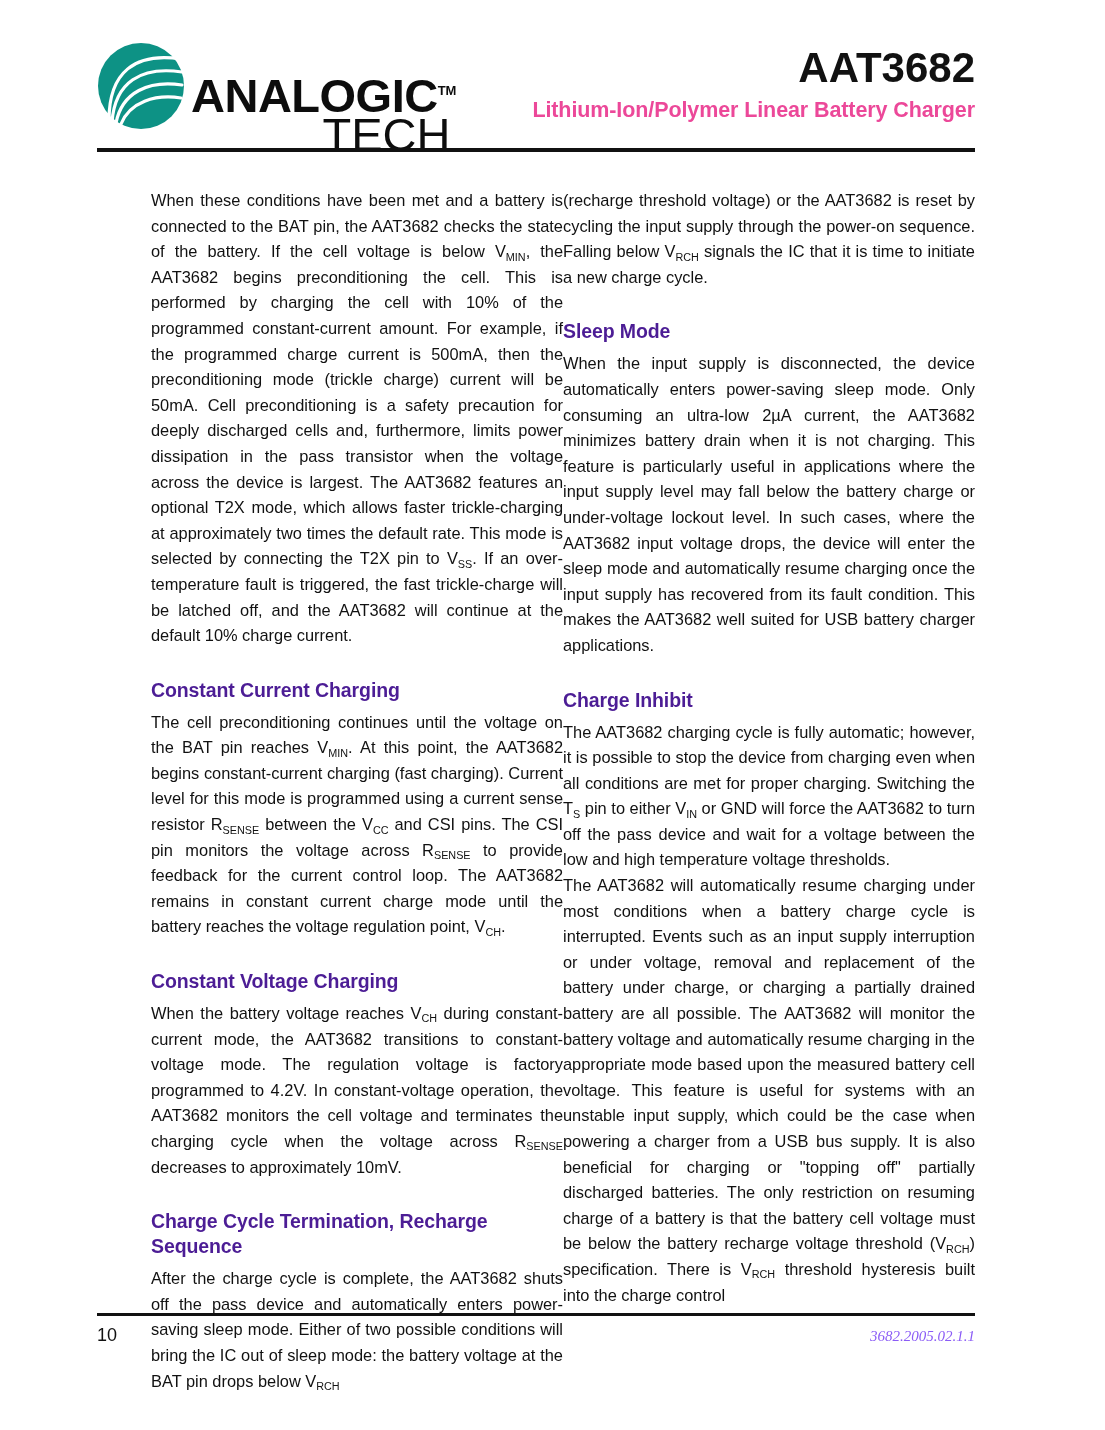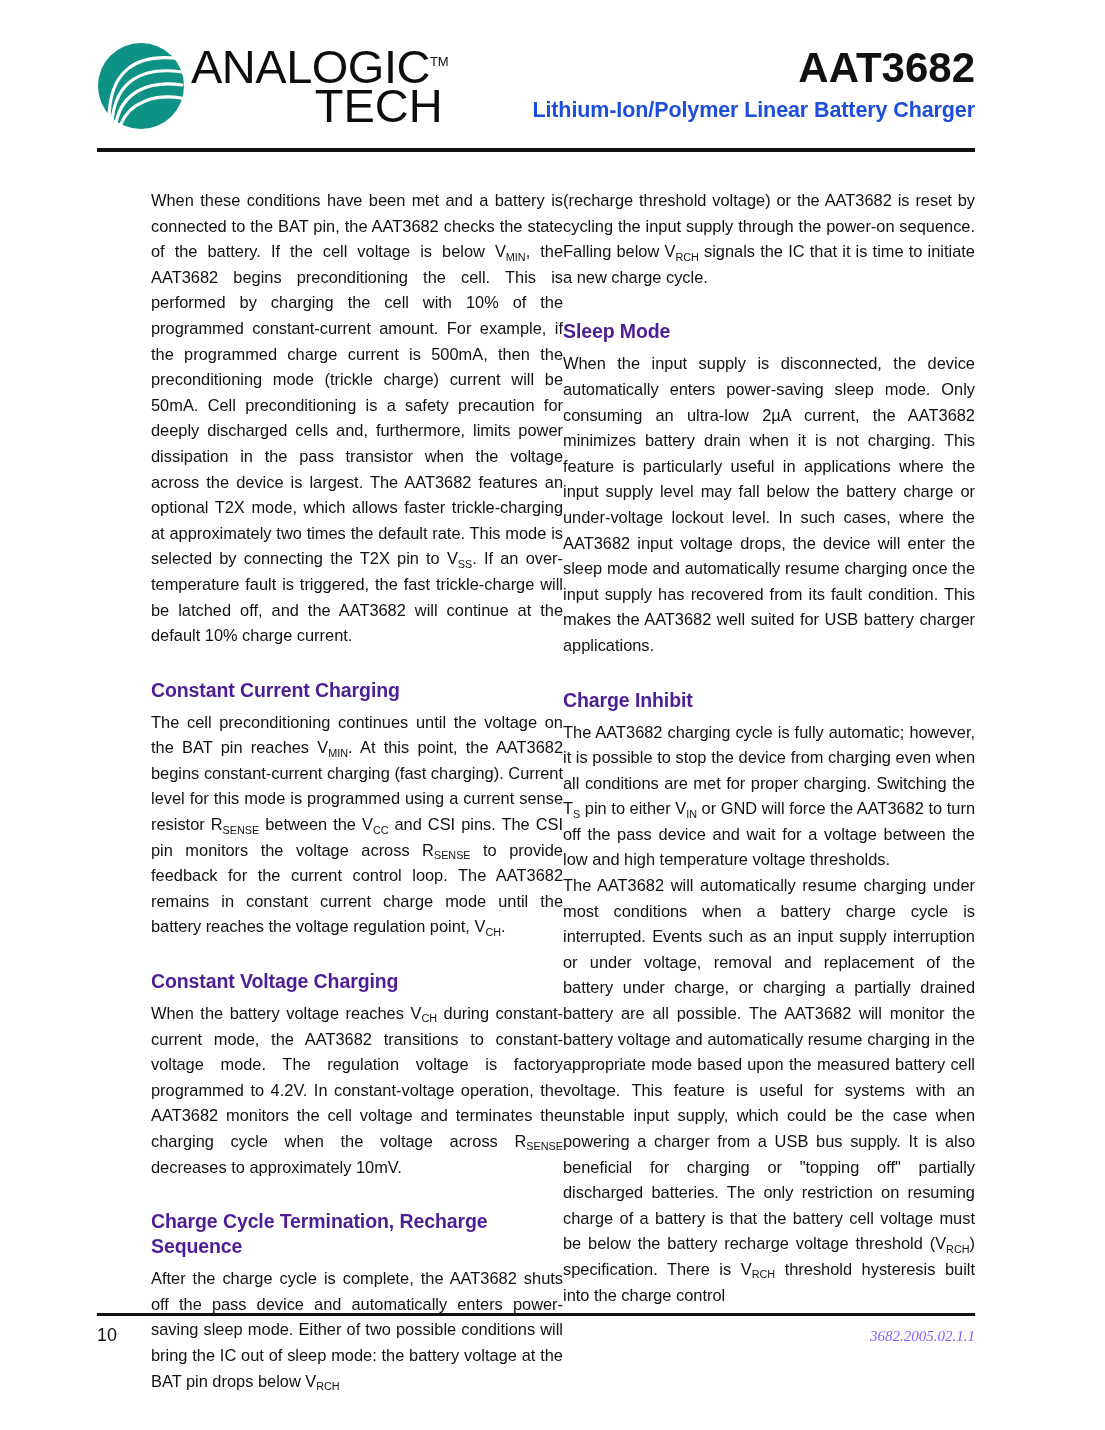--- a/index.html
+++ b/index.html
@@ -49,22 +49,23 @@
     position: relative;
     margin-left: 6px;
     padding-top: 2px;
   }
   .logo-analogic {
     font-family: "Liberation Sans", sans-serif;
     font-size: 47px;
     letter-spacing: -0.5px;
     line-height: 0.96;
     color: #0d0d0d;
-    font-weight: 400;
+    font-weight: 700;
     white-space: nowrap;
+    margin-top: 29px;
   }
   .logo-tm {
     font-size: 13px;
     vertical-align: super;
     letter-spacing: 0;
   }
   .logo-tech {
     font-family: "Liberation Sans", sans-serif;
     font-size: 47px;
     letter-spacing: 0px;
@@ -89,21 +90,21 @@
     letter-spacing: 0px;
     line-height: 1.15;
     color: #111111;
   }
   .part-subtitle {
     font-size: 21.5px;
     font-weight: bold;
     letter-spacing: -0.1px;
     line-height: 1.2;
     margin-top: 6px;
-    color: #1d4ed8;
+    color: #ec4899;
     white-space: nowrap;
   }
   .header-rule {
     position: absolute;
     left: 97px;
     top: 148px;
     width: 878px;
     height: 4px;
     background: #111111;
   }

